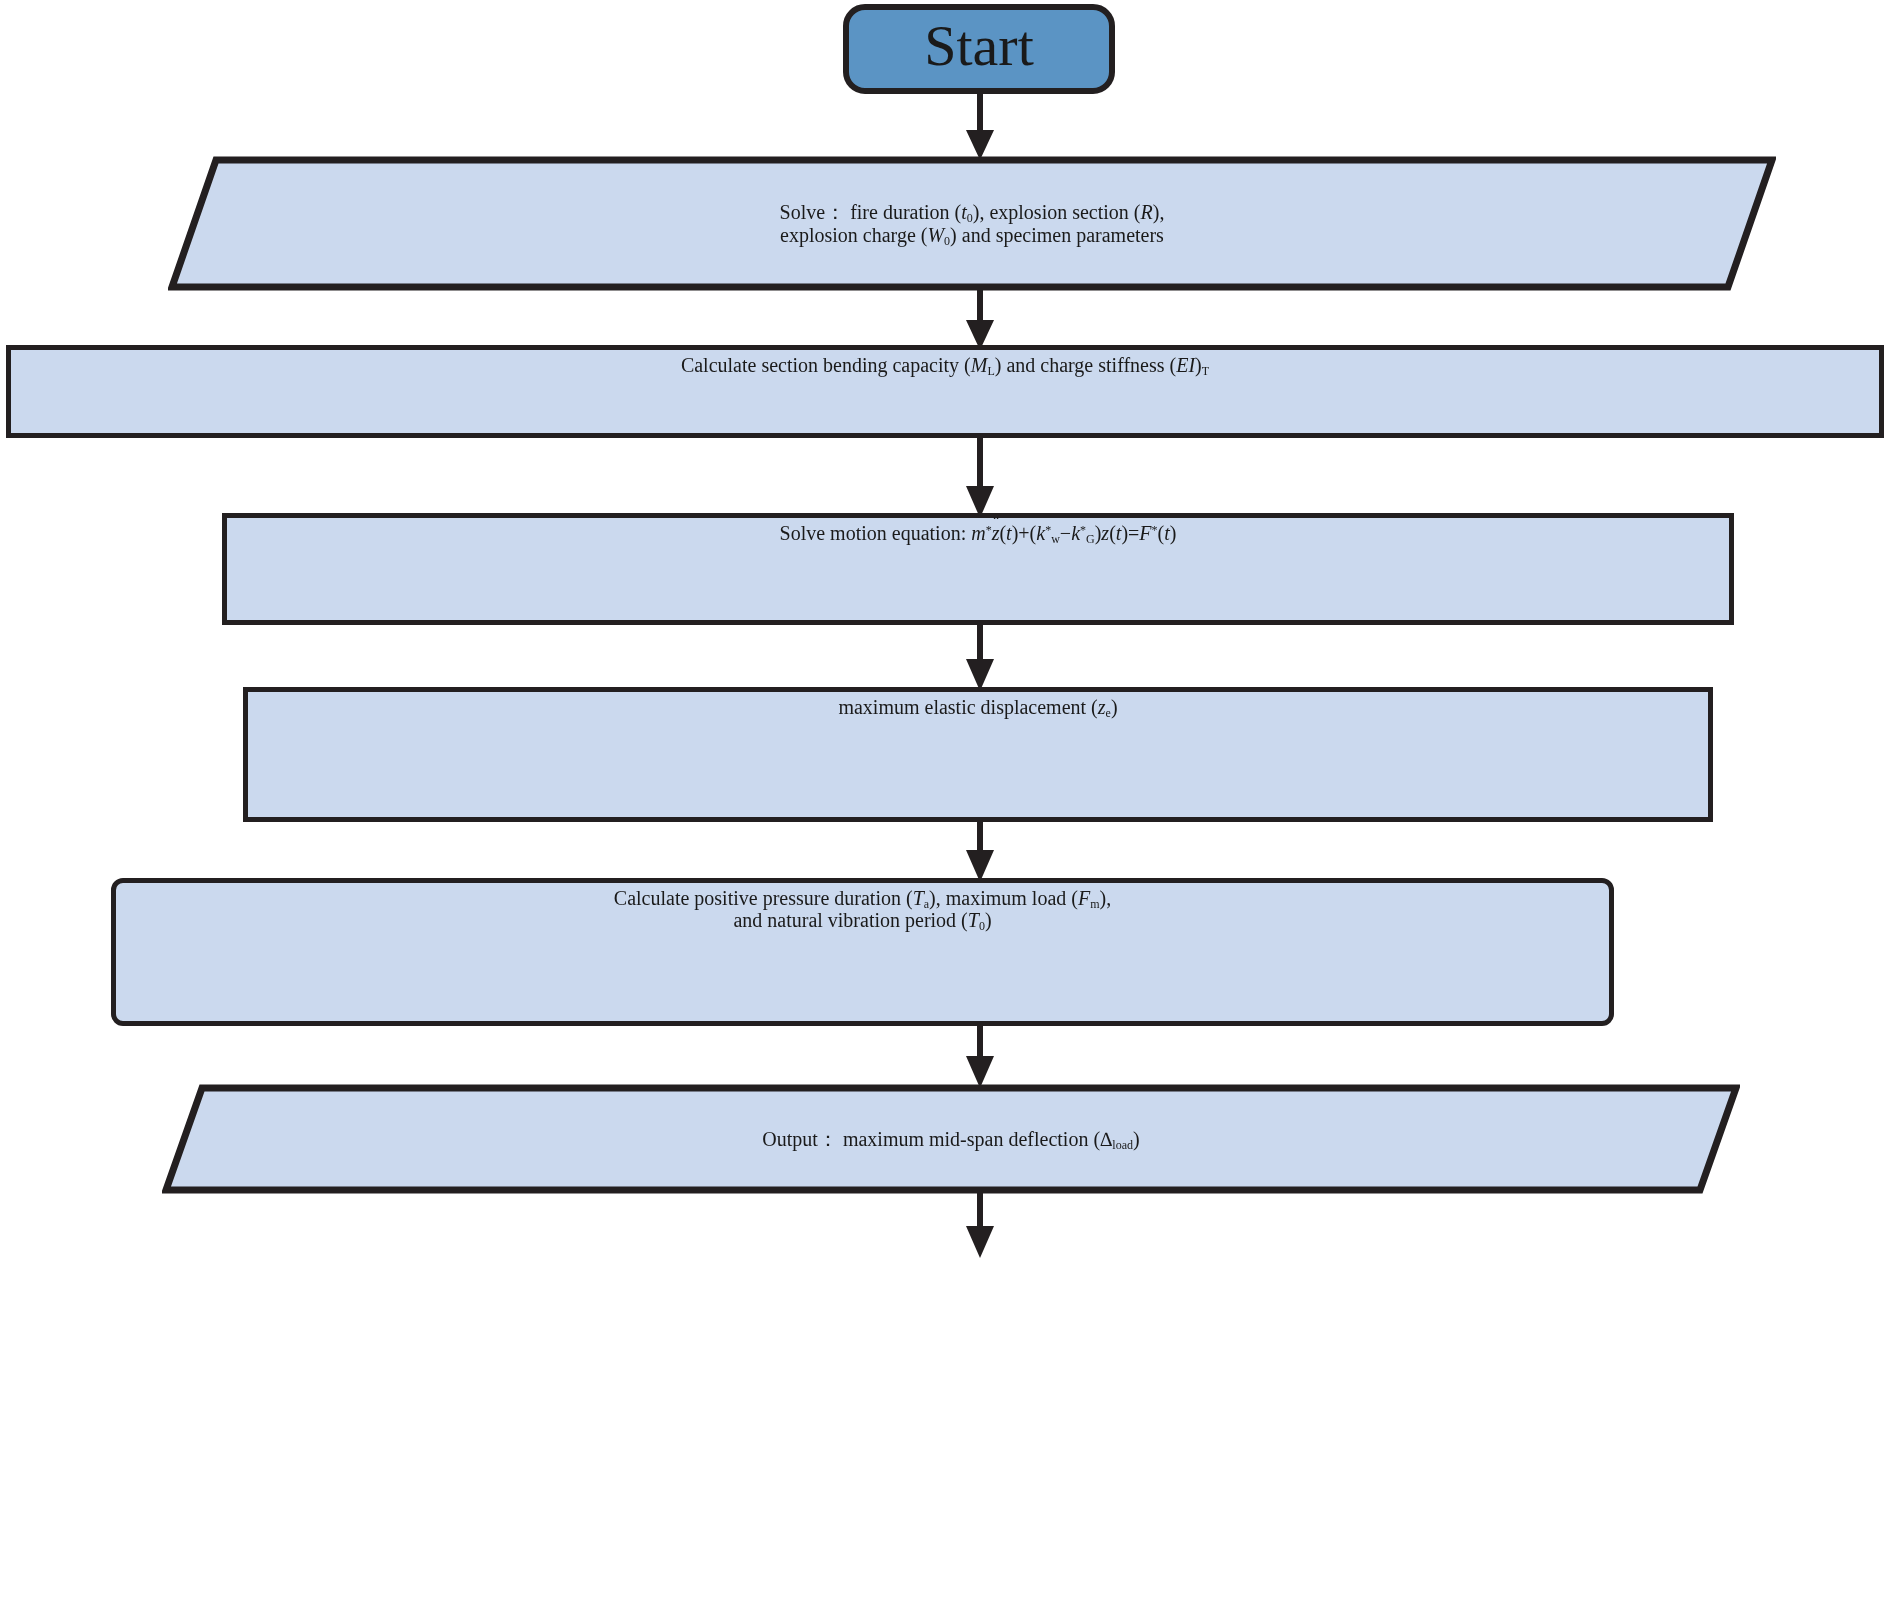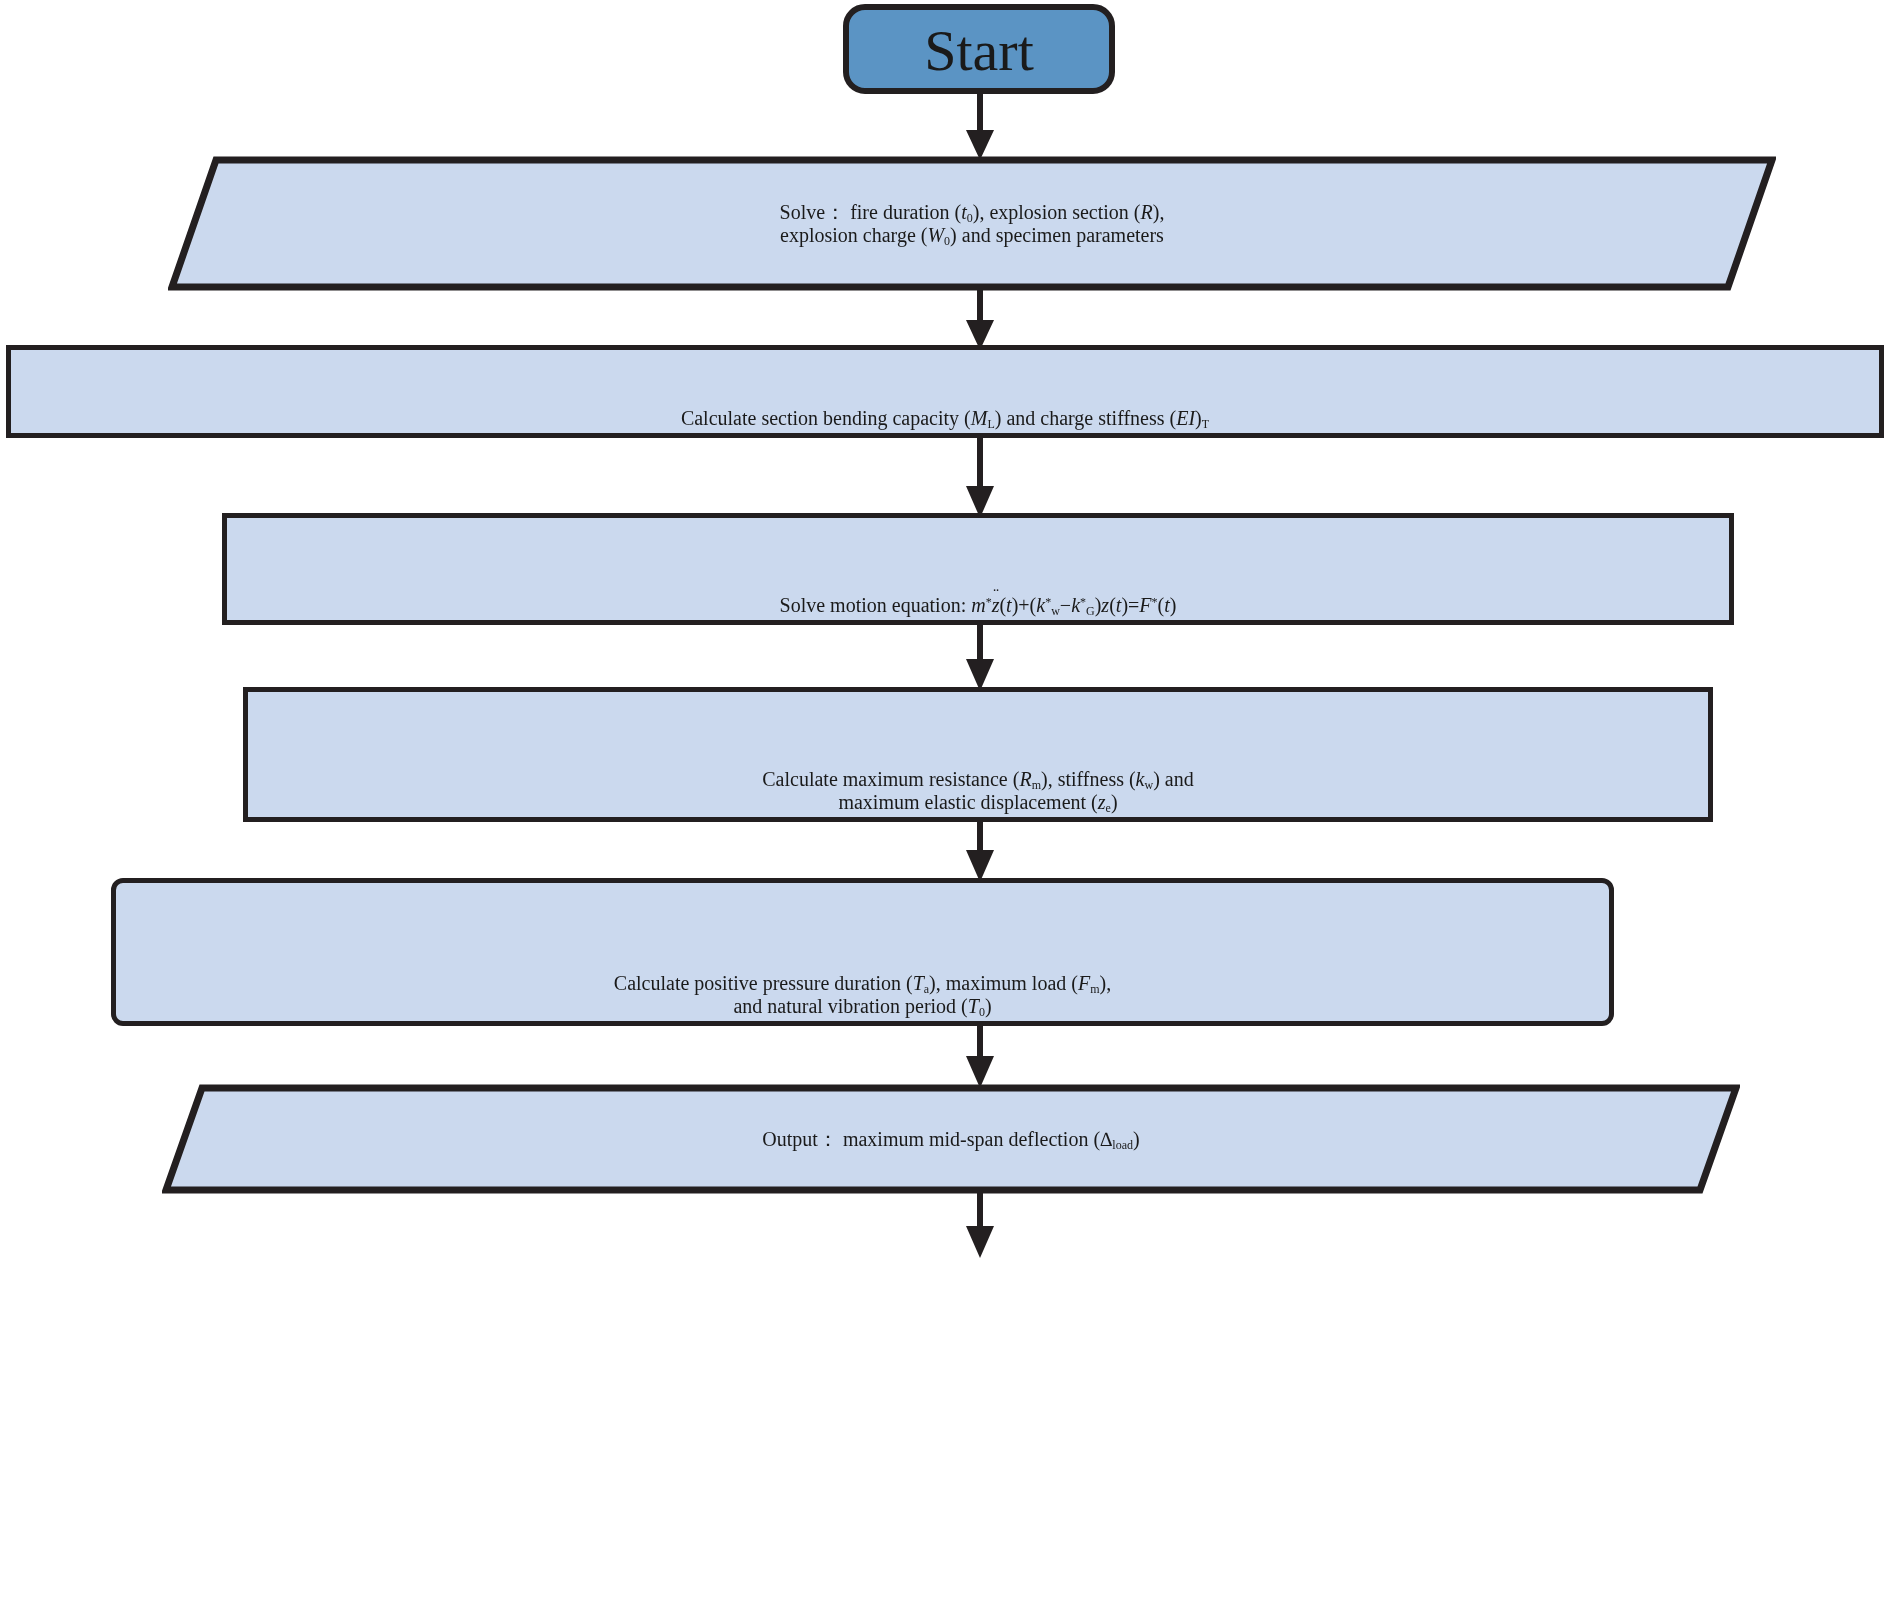--- a/index.html
+++ b/index.html
@@ -19,21 +19,21 @@
     position: relative;
     width: 1890px;
     height: 1621px;
   }
 
   
   .node {
     position: absolute;
     box-sizing: border-box;
     display: flex;
-    align-items: flex-end;
+    align-items: flex-start;
     justify-content: center;
     text-align: center;
     background: #cbd9ee;
     border: 5px solid #231f20;
     color: #1a1a1a;
     line-height: 1.12;
     padding: 4px 10px;
   }
   .node .txt {
     display: block;
@@ -170,23 +170,20 @@
   <div class="connector" style="left:960px; top:623px; width:40px; height:68px;">
     <svg viewBox="0 0 40 68" width="40" height="68">
       <line x1="20" y1="0" x2="20" y2="42" stroke="#231f20" stroke-width="6"></line>
       <polygon points="6,36 34,36 20,68" fill="#231f20"></polygon>
     </svg>
   </div>
 
   <div class="node process" style="left: 243px; top: 687px; width: 1470px; height: 135px; font-size: 20px;">
     <span class="txt">
       <span class="line2">
-        <span>Calculate maximum resistance (</span><span class="mi">R</span><sub>m</sub><span>), stiffness (</span><span class="mi">k</span><sub>w</sub><span>) and</span>
-      </span>
-      <span class="line2">
         <span>maximum elastic displacement (</span><span class="mi">z</span><sub>e</sub><span>)</span>
       </span>
     </span>
   </div>
 
   <div class="connector" style="left:960px; top:820px; width:40px; height:62px;">
     <svg viewBox="0 0 40 62" width="40" height="62">
       <line x1="20" y1="0" x2="20" y2="36" stroke="#231f20" stroke-width="6"></line>
       <polygon points="6,30 34,30 20,62" fill="#231f20"></polygon>
     </svg>

